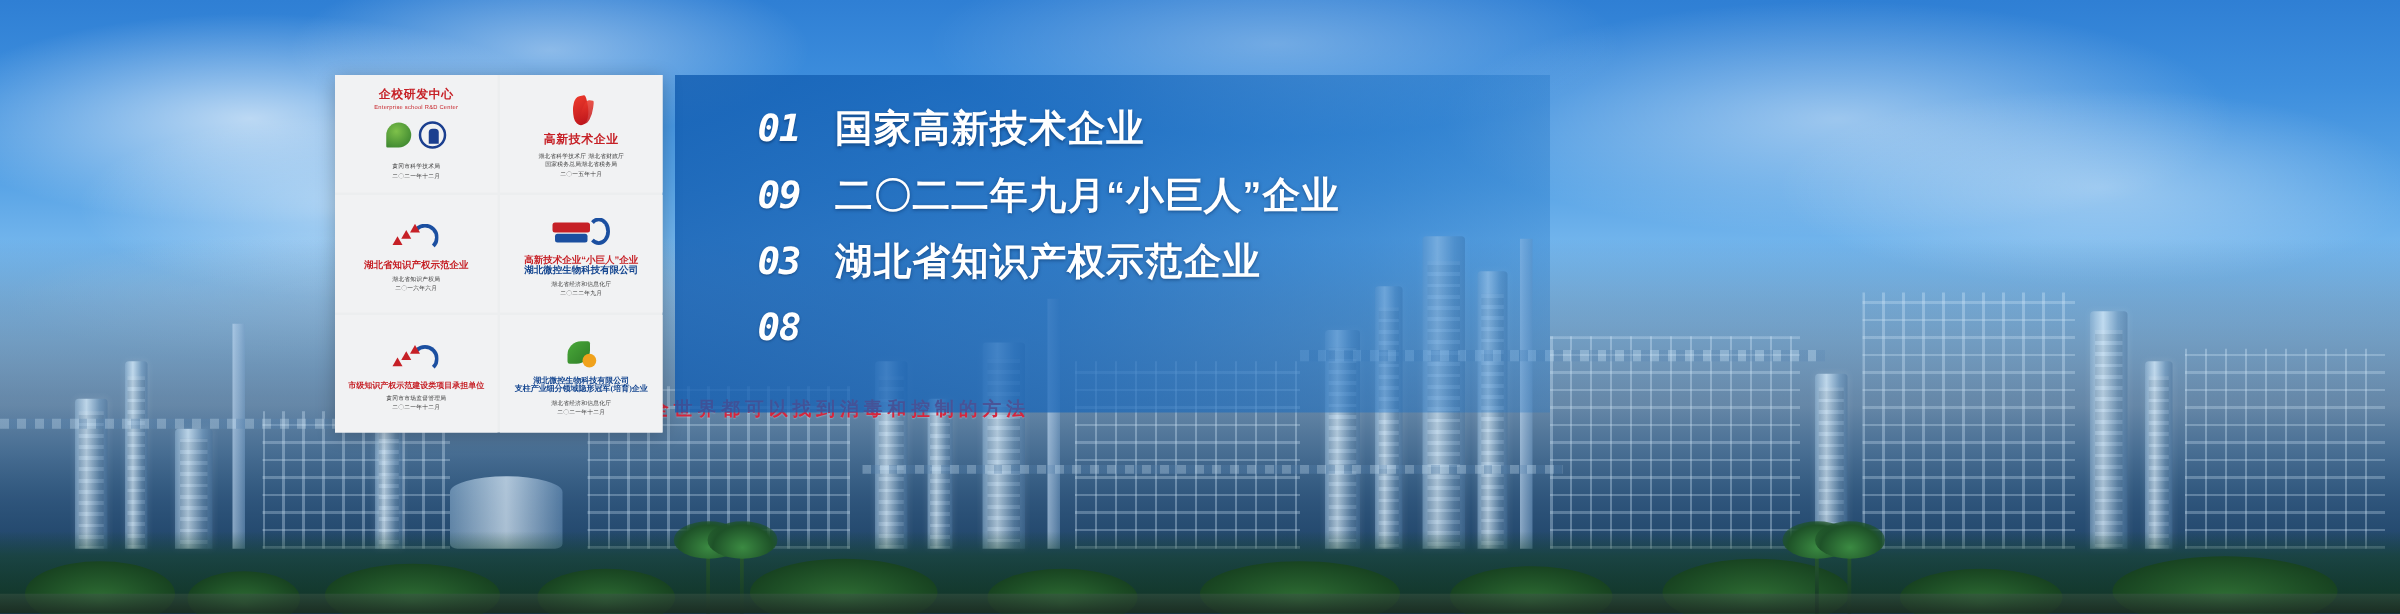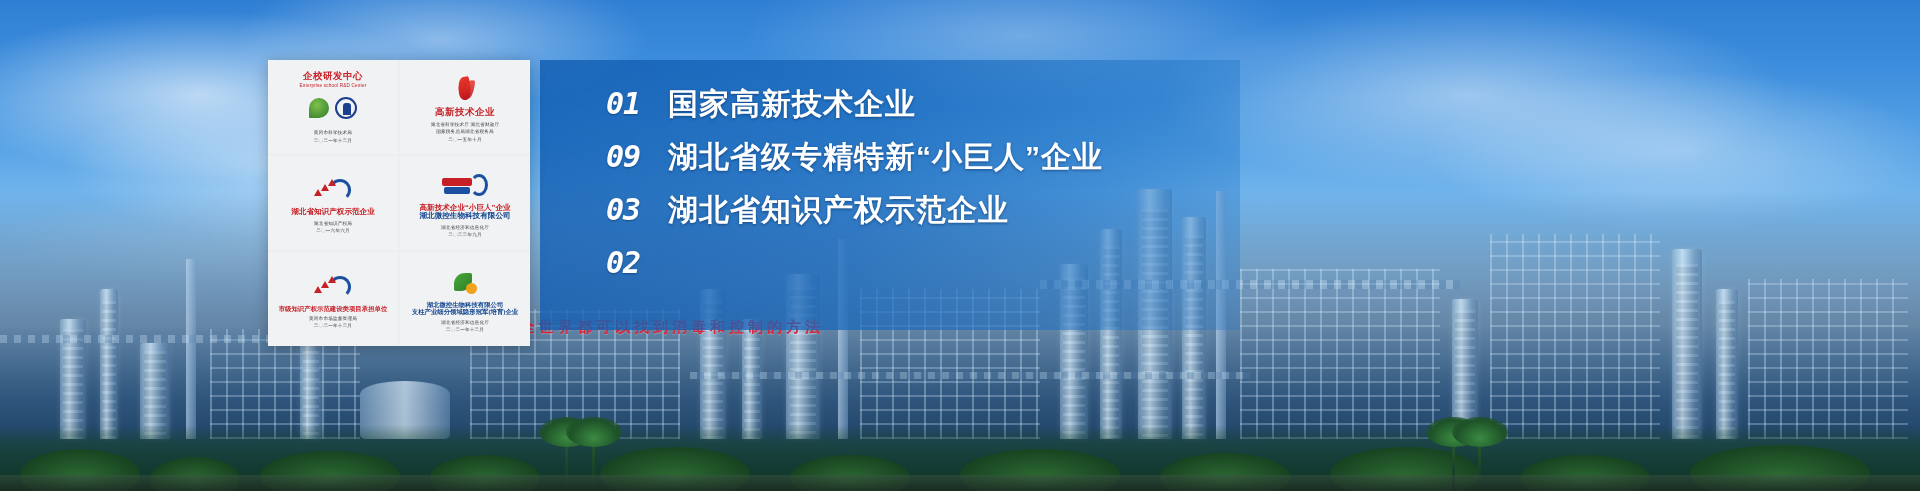--- a/index.html
+++ b/index.html
@@ -368,28 +368,28 @@
 
   <div class="info-panel">
 
     <div class="row">
       <span class="num">01</span>
       <span class="txt">国家高新技术企业</span>
     </div>
 
     <div class="row">
       <span class="num">09</span>
-      <span class="txt">湖北省级专精特新“小巨人”企业</span>
+      <span class="txt">二〇二二年九月“小巨人”企业</span>
     </div>
 
     <div class="row">
       <span class="num">03</span>
       <span class="txt">湖北省知识产权示范企业</span>
     </div>
 
 
     <div class="row">
-      <span class="num">02</span>
+      <span class="num">08</span>
     </div>
 
   </div>
 
 </div>
 
 </body></html>

